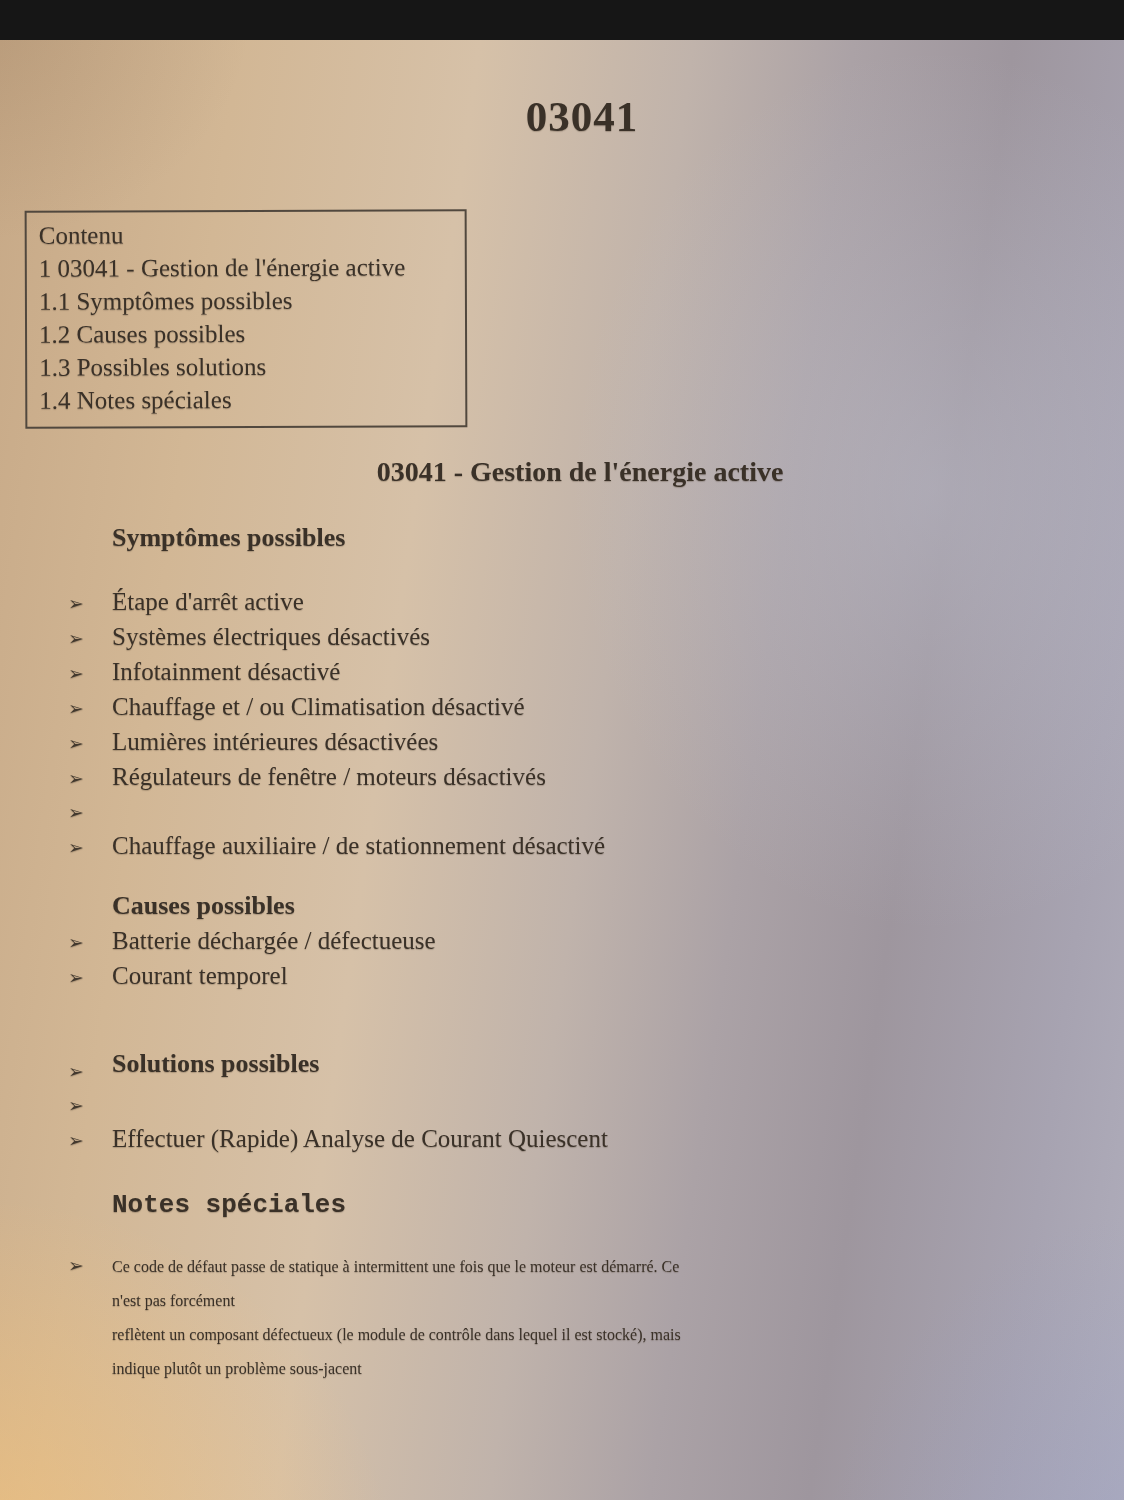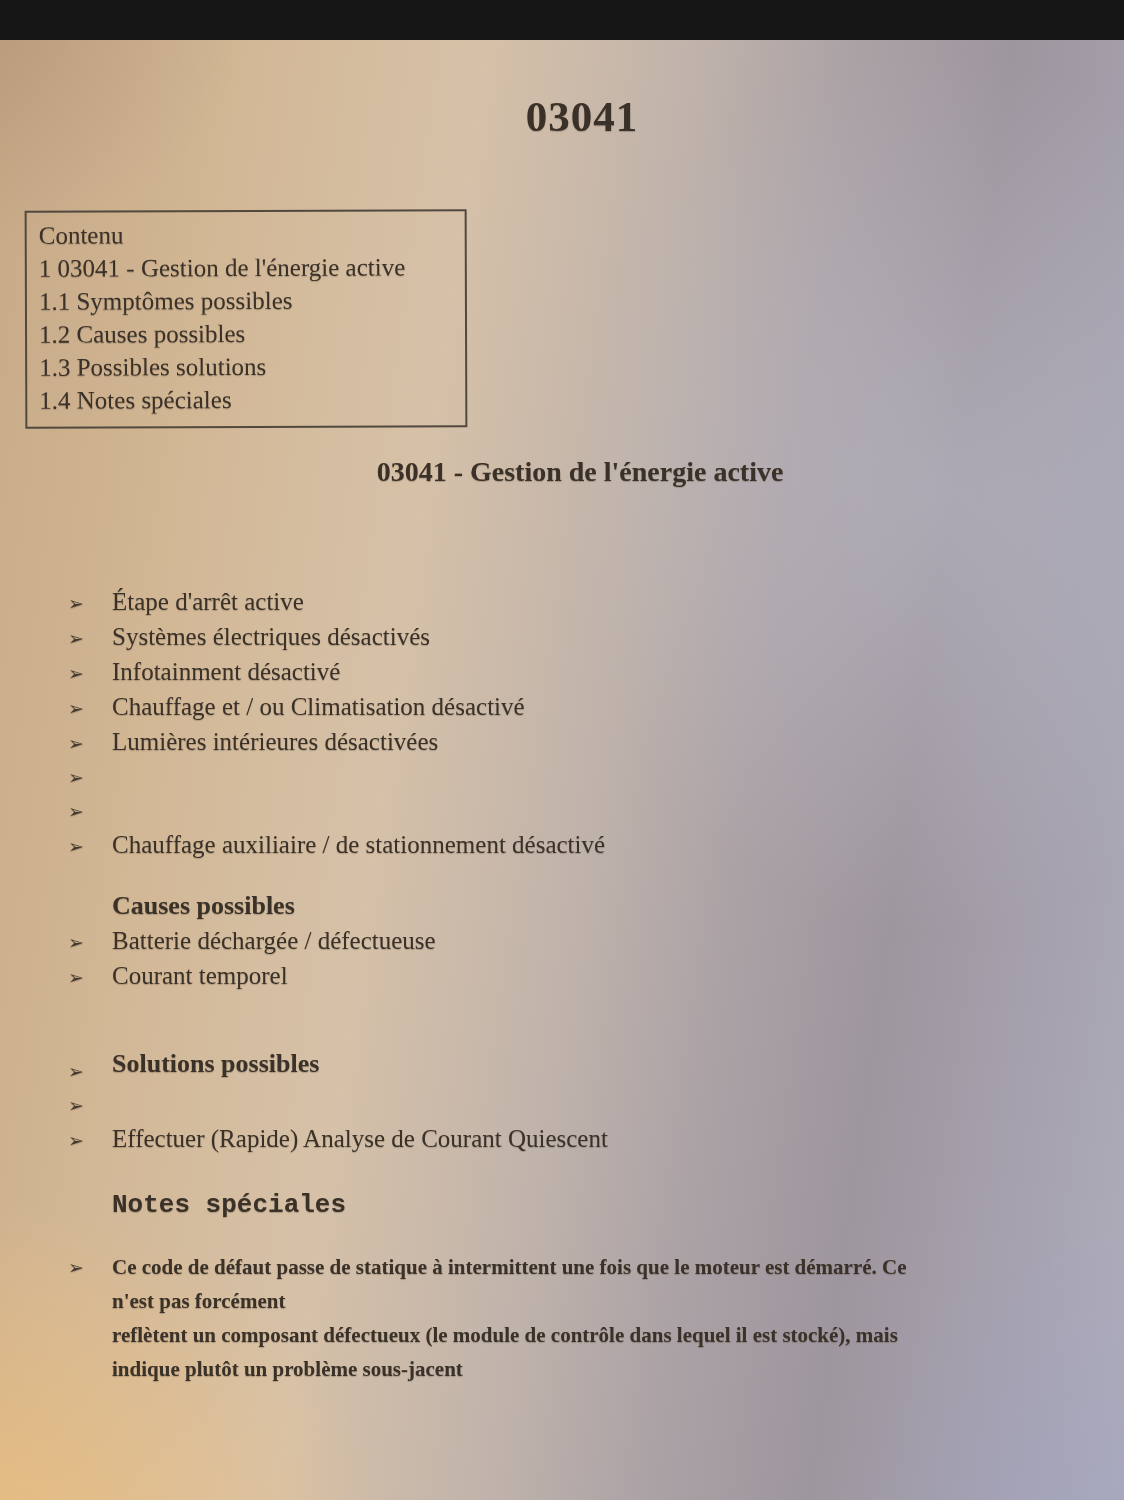--- a/index.html
+++ b/index.html
@@ -50,43 +50,43 @@
   .l-solutions{top:1014px;}
   .row{display:flex;align-items:baseline;line-height:34px;}
   .bullet{
     flex:0 0 44px;width:44px;
     font-family:"DejaVu Sans",sans-serif;
     font-size:19px;color:#43392e;
   }
   .item-text{font-size:25px;white-space:nowrap;}
   .note-block{position:absolute;left:68px;top:1210px;display:flex;align-items:baseline;}
   .note-text{
-    width:1004px;font-size:21px;line-height:34px;
+    width:1004px;font-size:16px;line-height:34px;
     white-space:pre-line;
-    font-weight:bold;
   }
 </style>
 </head>
 <body>
 
 <div class="photo">
 
   <div class="doc-title">03041</div>
 
   <div class="toc">
     <div class="toc-row">Contenu</div>
     <div class="toc-row">1 03041 - Gestion de l'énergie active</div>
     <div class="toc-row">1.1 Symptômes possibles</div>
     <div class="toc-row">1.2 Causes possibles</div>
     <div class="toc-row">1.3 Possibles solutions</div>
     <div class="toc-row">1.4 Notes spéciales</div>
   </div>
 
   <div class="main-heading">03041 - Gestion de l'énergie active</div>
 
+  <div class="section-heading h-symptoms">Symptômes possibles</div>
   <div class="list l-symptoms">
     <div class="row">
       <span class="bullet">➢</span>
       <span class="item-text">Étape d'arrêt active</span>
     </div>
     <div class="row">
       <span class="bullet">➢</span>
       <span class="item-text">Systèmes électriques désactivés</span>
     </div>
     <div class="row">
@@ -96,20 +96,21 @@
     <div class="row">
       <span class="bullet">➢</span>
       <span class="item-text">Chauffage et / ou Climatisation désactivé</span>
     </div>
     <div class="row">
       <span class="bullet">➢</span>
       <span class="item-text">Lumières intérieures désactivées</span>
     </div>
     <div class="row">
       <span class="bullet">➢</span>
+      <span class="item-text">Régulateurs de fenêtre / moteurs désactivés</span>
     </div>
     <div class="row">
       <span class="bullet">➢</span>
     </div>
     <div class="row">
       <span class="bullet">➢</span>
       <span class="item-text">Chauffage auxiliaire / de stationnement désactivé</span>
     </div>
   </div>
 

